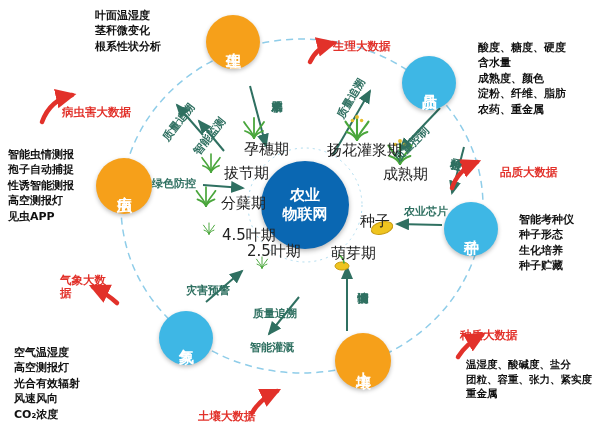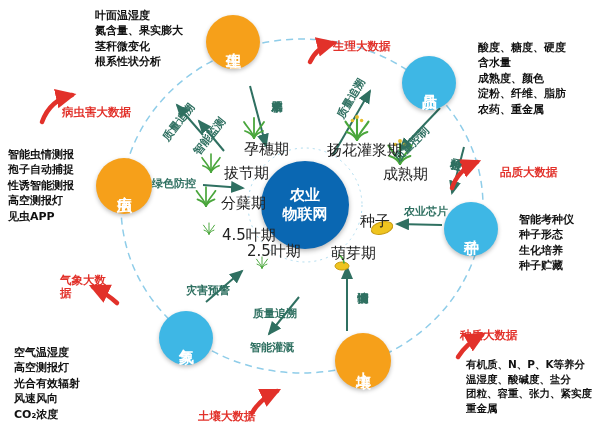--- a/index.html
+++ b/index.html
@@ -113,39 +113,37 @@
     <span class="vtxt">病虫</span>
   </div>
 
   <div class="abs center-node" style="left:261px;top:161px;width:88px;height:88px">
     <div style="font-size:15px">农业</div>
     <div style="font-size:15px">物联网</div>
   </div>
 
   <div class="abs list" style="left:95px;top:8px">
       <div>叶面温湿度</div>
-      <div>氮含量、果实膨大</div>
       <div>茎秆微变化</div>
       <div>根系性状分析</div>
     </div>
   <div class="abs list" style="left:478px;top:40px">
       <div>酸度、糖度、硬度</div>
       <div>含水量</div>
       <div>成熟度、颜色</div>
       <div>淀粉、纤维、脂肪</div>
       <div>农药、重金属</div>
     </div>
   <div class="abs list" style="left:519px;top:212px">
       <div>智能考种仪</div>
       <div>种子形态</div>
       <div>生化培养</div>
       <div>种子贮藏</div>
     </div>
   <div class="abs list" style="left:466px;top:357px;font-size:10.5px">
-      <div>有机质、N、P、K等养分</div>
       <div>温湿度、酸碱度、盐分</div>
       <div>团粒、容重、张力、紧实度</div>
       <div>重金属</div>
     </div>
   <div class="abs list" style="left:14px;top:345px">
       <div>空气温湿度</div>
       <div>高空测报灯</div>
       <div>光合有效辐射</div>
       <div>风速风向</div>
       <div>CO₂浓度</div>

